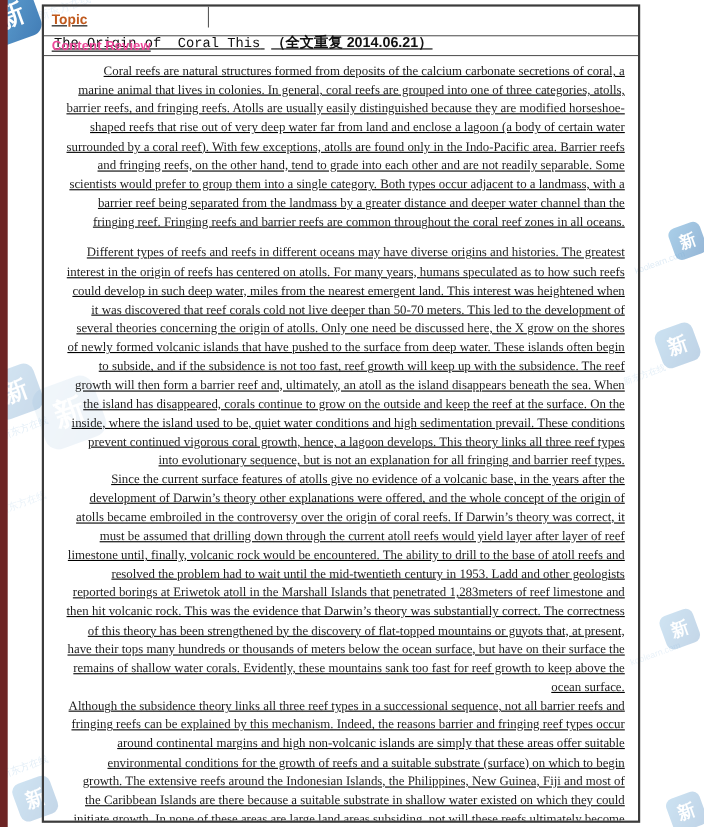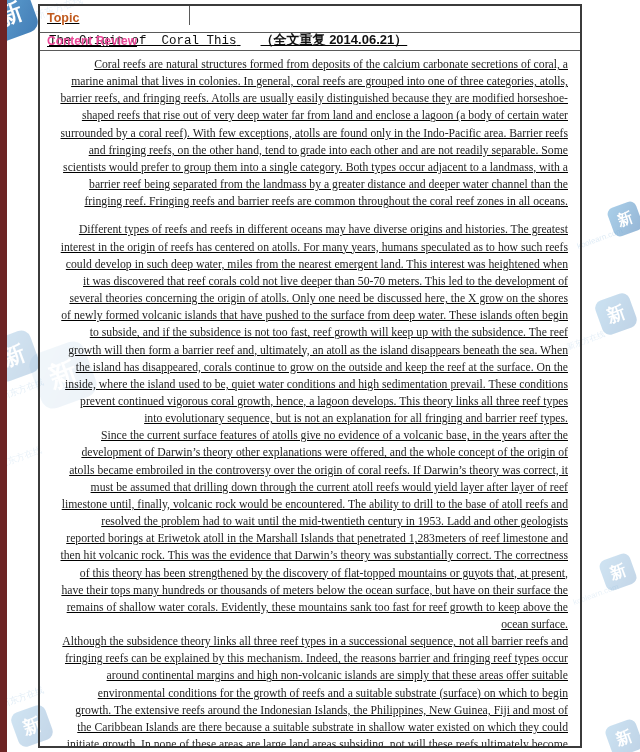--- a/index.html
+++ b/index.html
@@ -72,21 +72,21 @@
   }
   .title-en {
     font-family: "Liberation Mono", "DejaVu Sans Mono", monospace;
     font-size: 12.5px;
     white-space: pre;
   }
   .title-cn {
     font-family: "Liberation Sans", "DejaVu Sans", sans-serif;
     font-weight: bold;
     font-size: 13px;
-    margin-left: 20px;
+    margin-left: 6px;
   }
   .review-cell {
     flex: 1;
     padding: 1px 0 0 7px;
     font-family: "Liberation Sans", sans-serif;
     font-weight: bold;
     font-size: 12px;
     color: #ec4899;
   }
   .body-cell {

